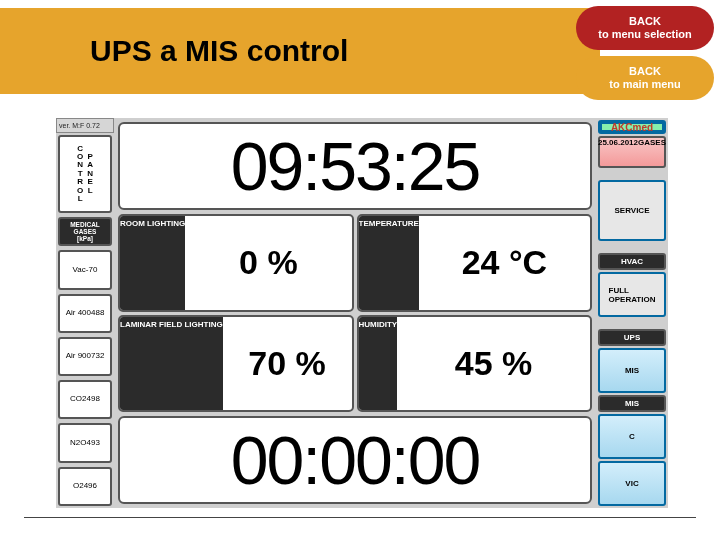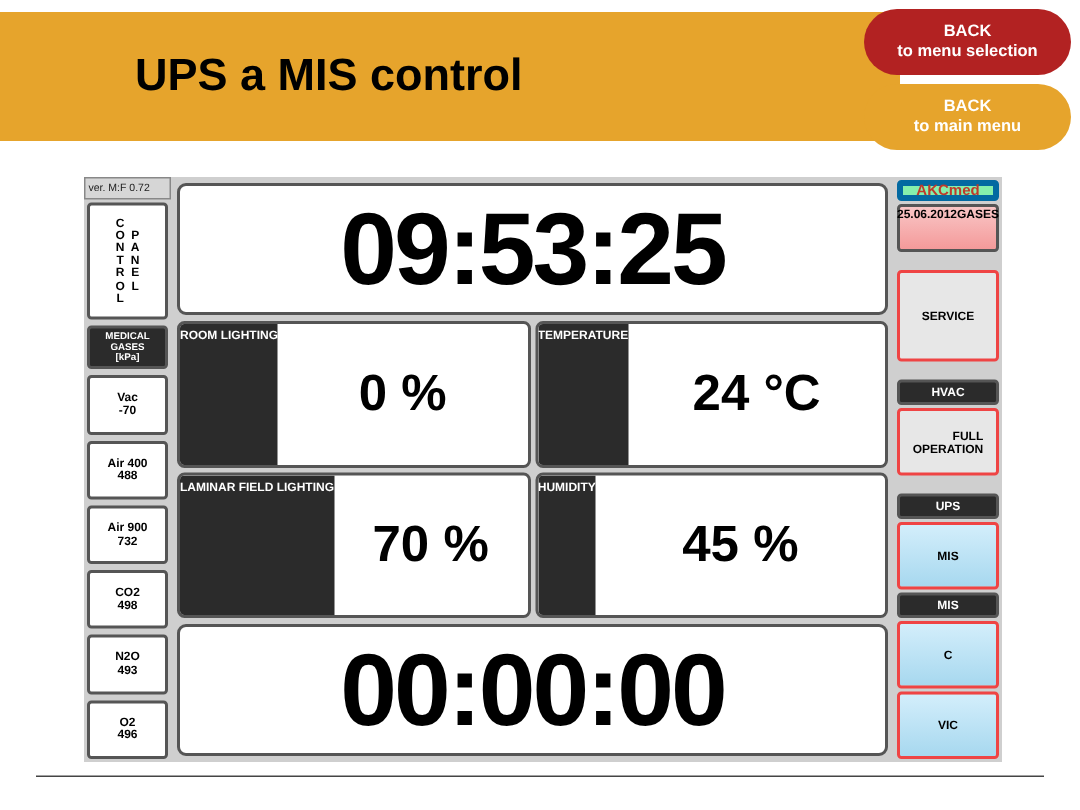--- a/index.html
+++ b/index.html
@@ -66,30 +66,30 @@
   .cp-col { display: flex; flex-direction: column; font-size: 8px; font-weight: bold; letter-spacing: 0; line-height: 1.05; text-align: center; }
 
   .gases-lbl {
     background: #2b2b2b; color: #fff; border: 2px solid #555; border-radius: 3px;
     margin: 2px; padding: 2px 1px;
     font-size: 6.5px; font-weight: bold; text-align: center; line-height: 1.1;
   }
   .gas-tile {
     background: #fff; border: 2px solid #555; border-radius: 3px;
     margin: 2px; flex: 1;
-    display: flex; flex-direction: column; align-items: center; justify-content: center;
-    font-size: 8px; font-weight: bold; line-height: 1.1;
+    display: flex; flex-direction: row; align-items: center; justify-content: center;
+    font-size: 8px; font-weight: normal; line-height: 1.1;
   }
   .gas-tile .v { font-size: 8px; }
 
   .big-lcd {
     background: #fff; border: 2px solid #555; border-radius: 6px;
     height: 88px; margin: 2px 2px 2px 2px;
     display: flex; align-items: center; justify-content: center;
-    font-size: 68px; font-weight: 700; letter-spacing: -2px;
+    font-size: 68px; font-weight: 400; letter-spacing: -2px;
     font-family: "Arial Black", Arial, sans-serif;
   }
   .mid-grid {
     flex: 1; display: grid;
     grid-template-columns: 1fr 1fr;
     grid-template-rows: 1fr 1fr;
     gap: 3px; margin: 2px;
   }
   .env-tile {
     background: #fff; border: 2px solid #555; border-radius: 5px;
@@ -110,22 +110,22 @@
     height: 14px; display:flex; align-items:center; justify-content:center;
     font-size: 10px; font-weight: bold; color:#c0392b;
   }
   .date-box {
     background: linear-gradient(#f9c6c6,#f49a9a);
     border: 2px solid #555; border-radius: 3px;
     height: 32px; font-size: 8px; font-weight: bold; text-align:center;
     display:flex; flex-direction:row; justify-content:center; line-height:1.2;
   }
   .r-btn {
-    background: #e7e7e7; border: 2px solid #ef4444; border-radius: 3px;
-    font-size: 8px; font-weight: bold; text-align:right;
+    background: #e7e7e7; border: 2px solid #0369a1; border-radius: 3px;
+    font-size: 8px; font-weight: bold; text-align:left;
     display:flex; align-items:center; justify-content:center;
     flex: 1; cursor: pointer;
   }
   .r-btn.tall { flex: 1.4; }
   .r-btn.blue { background: linear-gradient(#d3eefb,#a7d8ef); }
   .r-hdr {
     background: #2b2b2b; color:#fff; border: 2px solid #555; border-radius:3px;
     font-size: 8px; font-weight:bold; text-align:center; padding:2px 16px;
   }
   .r-spacer { height: 8px; }

